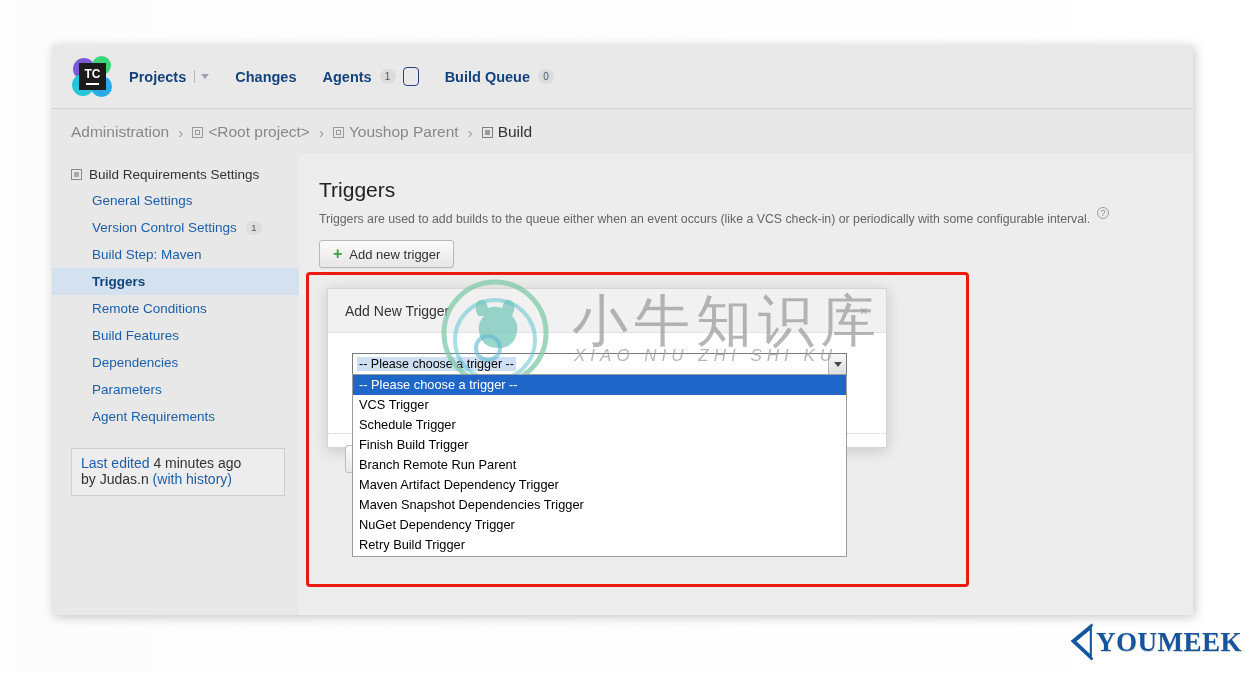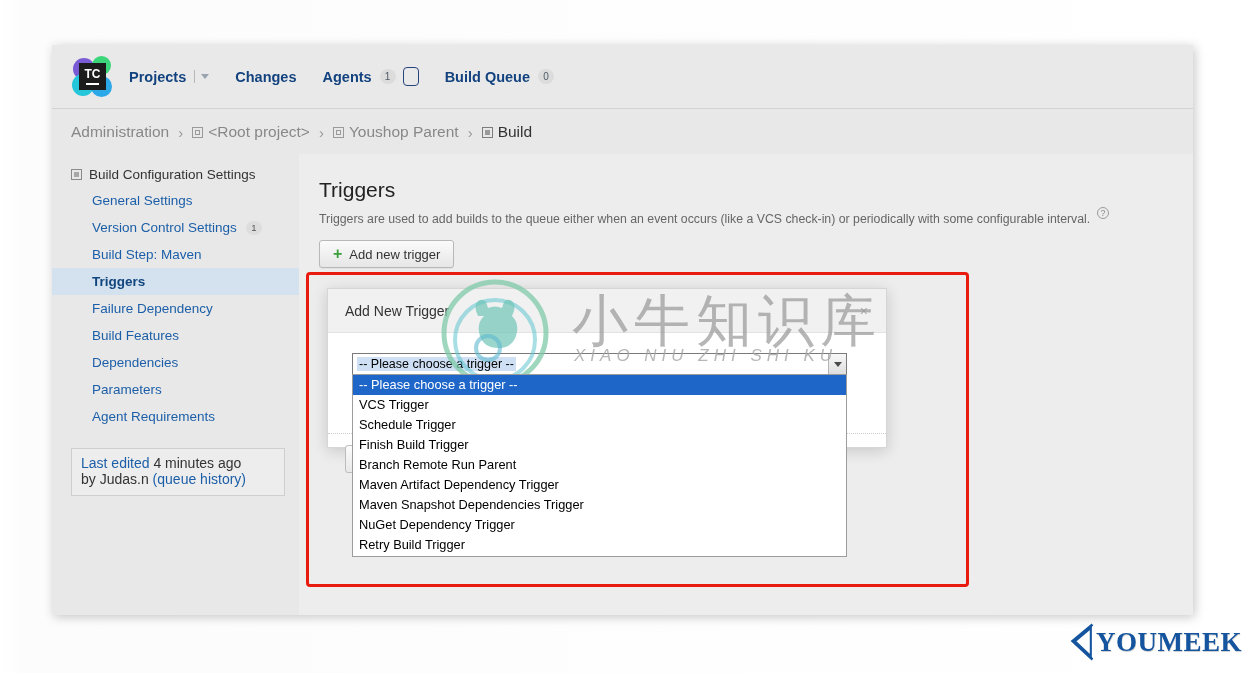--- a/index.html
+++ b/index.html
@@ -409,58 +409,58 @@
 
       <span class="crumb current">
         <span class="crumb-icon build"></span>
         <span>Build</span>
       </span>
     </div>
 
     <div class="sidebar">
       <div class="side-head">
         <span class="sq"></span>
-        <span>Build Configuration Settings</span>
+        <span>Build Requirements Settings</span>
       </div>
 
       <div class="side-item">
         <span>General Settings</span>
       </div>
       <div class="side-item">
         <span>Version Control Settings</span>
         <span class="side-badge">1</span>
       </div>
       <div class="side-item">
         <span>Build Step: Maven</span>
       </div>
       <div class="side-item active">
         <span>Triggers</span>
       </div>
       <div class="side-item">
-        <span>Failure Dependency</span>
+        <span>Remote Conditions</span>
       </div>
       <div class="side-item">
         <span>Build Features</span>
       </div>
       <div class="side-item">
         <span>Dependencies</span>
       </div>
       <div class="side-item">
         <span>Parameters</span>
       </div>
       <div class="side-item">
         <span>Agent Requirements</span>
       </div>
 
       <div class="last-edited">
         <div>
           <span class="lbl">Last edited</span><span> 4 minutes ago</span>
         </div>
         <div>
-          <span>by Judas.n </span><a href="#">(queue history)</a>
+          <span>by Judas.n </span><a href="#">(with history)</a>
         </div>
       </div>
     </div>
 
     <div class="content">
       <h1 class="page-title">Triggers</h1>
       <p class="page-desc">
         <span>Triggers are used to add builds to the queue either when an event occurs (like a VCS check-in) or periodically with some configurable interval.</span>
         <span class="help-icon">?</span>
       </p>

